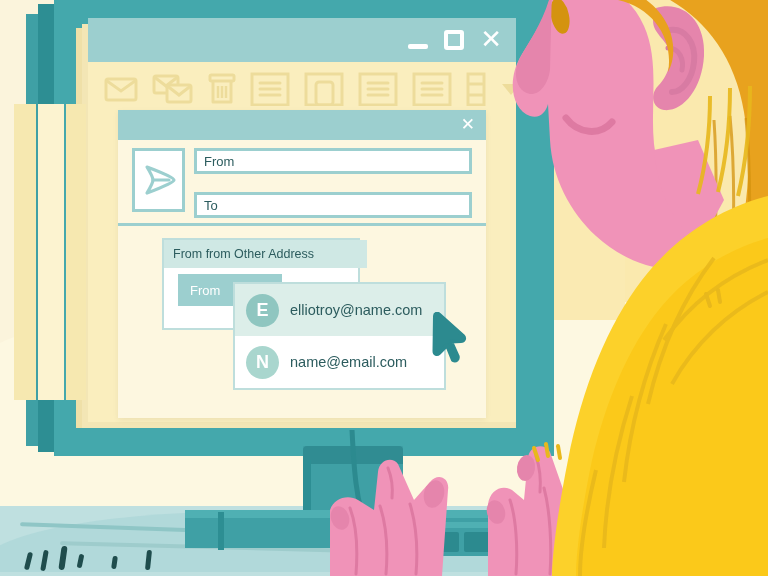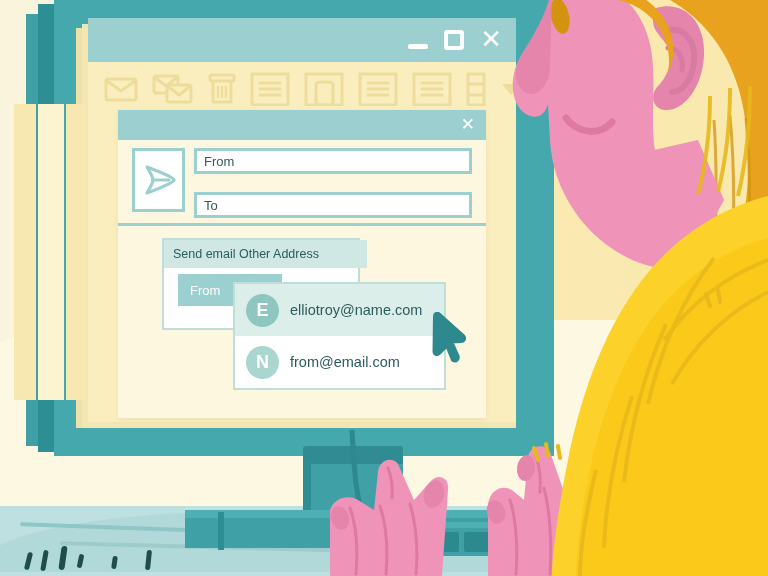--- a/index.html
+++ b/index.html
@@ -249,36 +249,36 @@
       </div>
       <div class="fld fld-to">
         <span>To</span>
       </div>
     </div>
 
     <div class="modal-rule"></div>
 
     <div class="sfo">
       <div class="sfo-head">
-        <span>Send email Other Address</span>
+        <span>From from Other Address</span>
       </div>
       <div class="sfo-from">
         <span>From</span>
       </div>
     </div>
   </div>
 
   <div class="dd">
     <div class="dd-item sel">
       <span class="av" style="background:#8FC6C0;">E</span>
       <span class="dd-label">elliotroy@name.com</span>
     </div>
     <div class="dd-item">
       <span class="av" style="background:#A9D6CE;">N</span>
-      <span class="dd-label">from@email.com</span>
+      <span class="dd-label">name@email.com</span>
     </div>
   </div>
 
   <div class="cursor">
     <svg width="42" height="62" viewBox="0 0 42 62">
       <path d="M5 4 C5 2 7 1 9 2.5 L33 24 C35 26 34 29 31 29 L21 29.5
                L27.5 44 C28.5 47 26 49.5 23 48 L17 33 L9 41 C7 43 4.5 42 4.5 39 Z" fill="#2C8A8F" stroke="#2C8A8F" stroke-width="4" stroke-linejoin="round"></path>
     </svg>
   </div>
 

